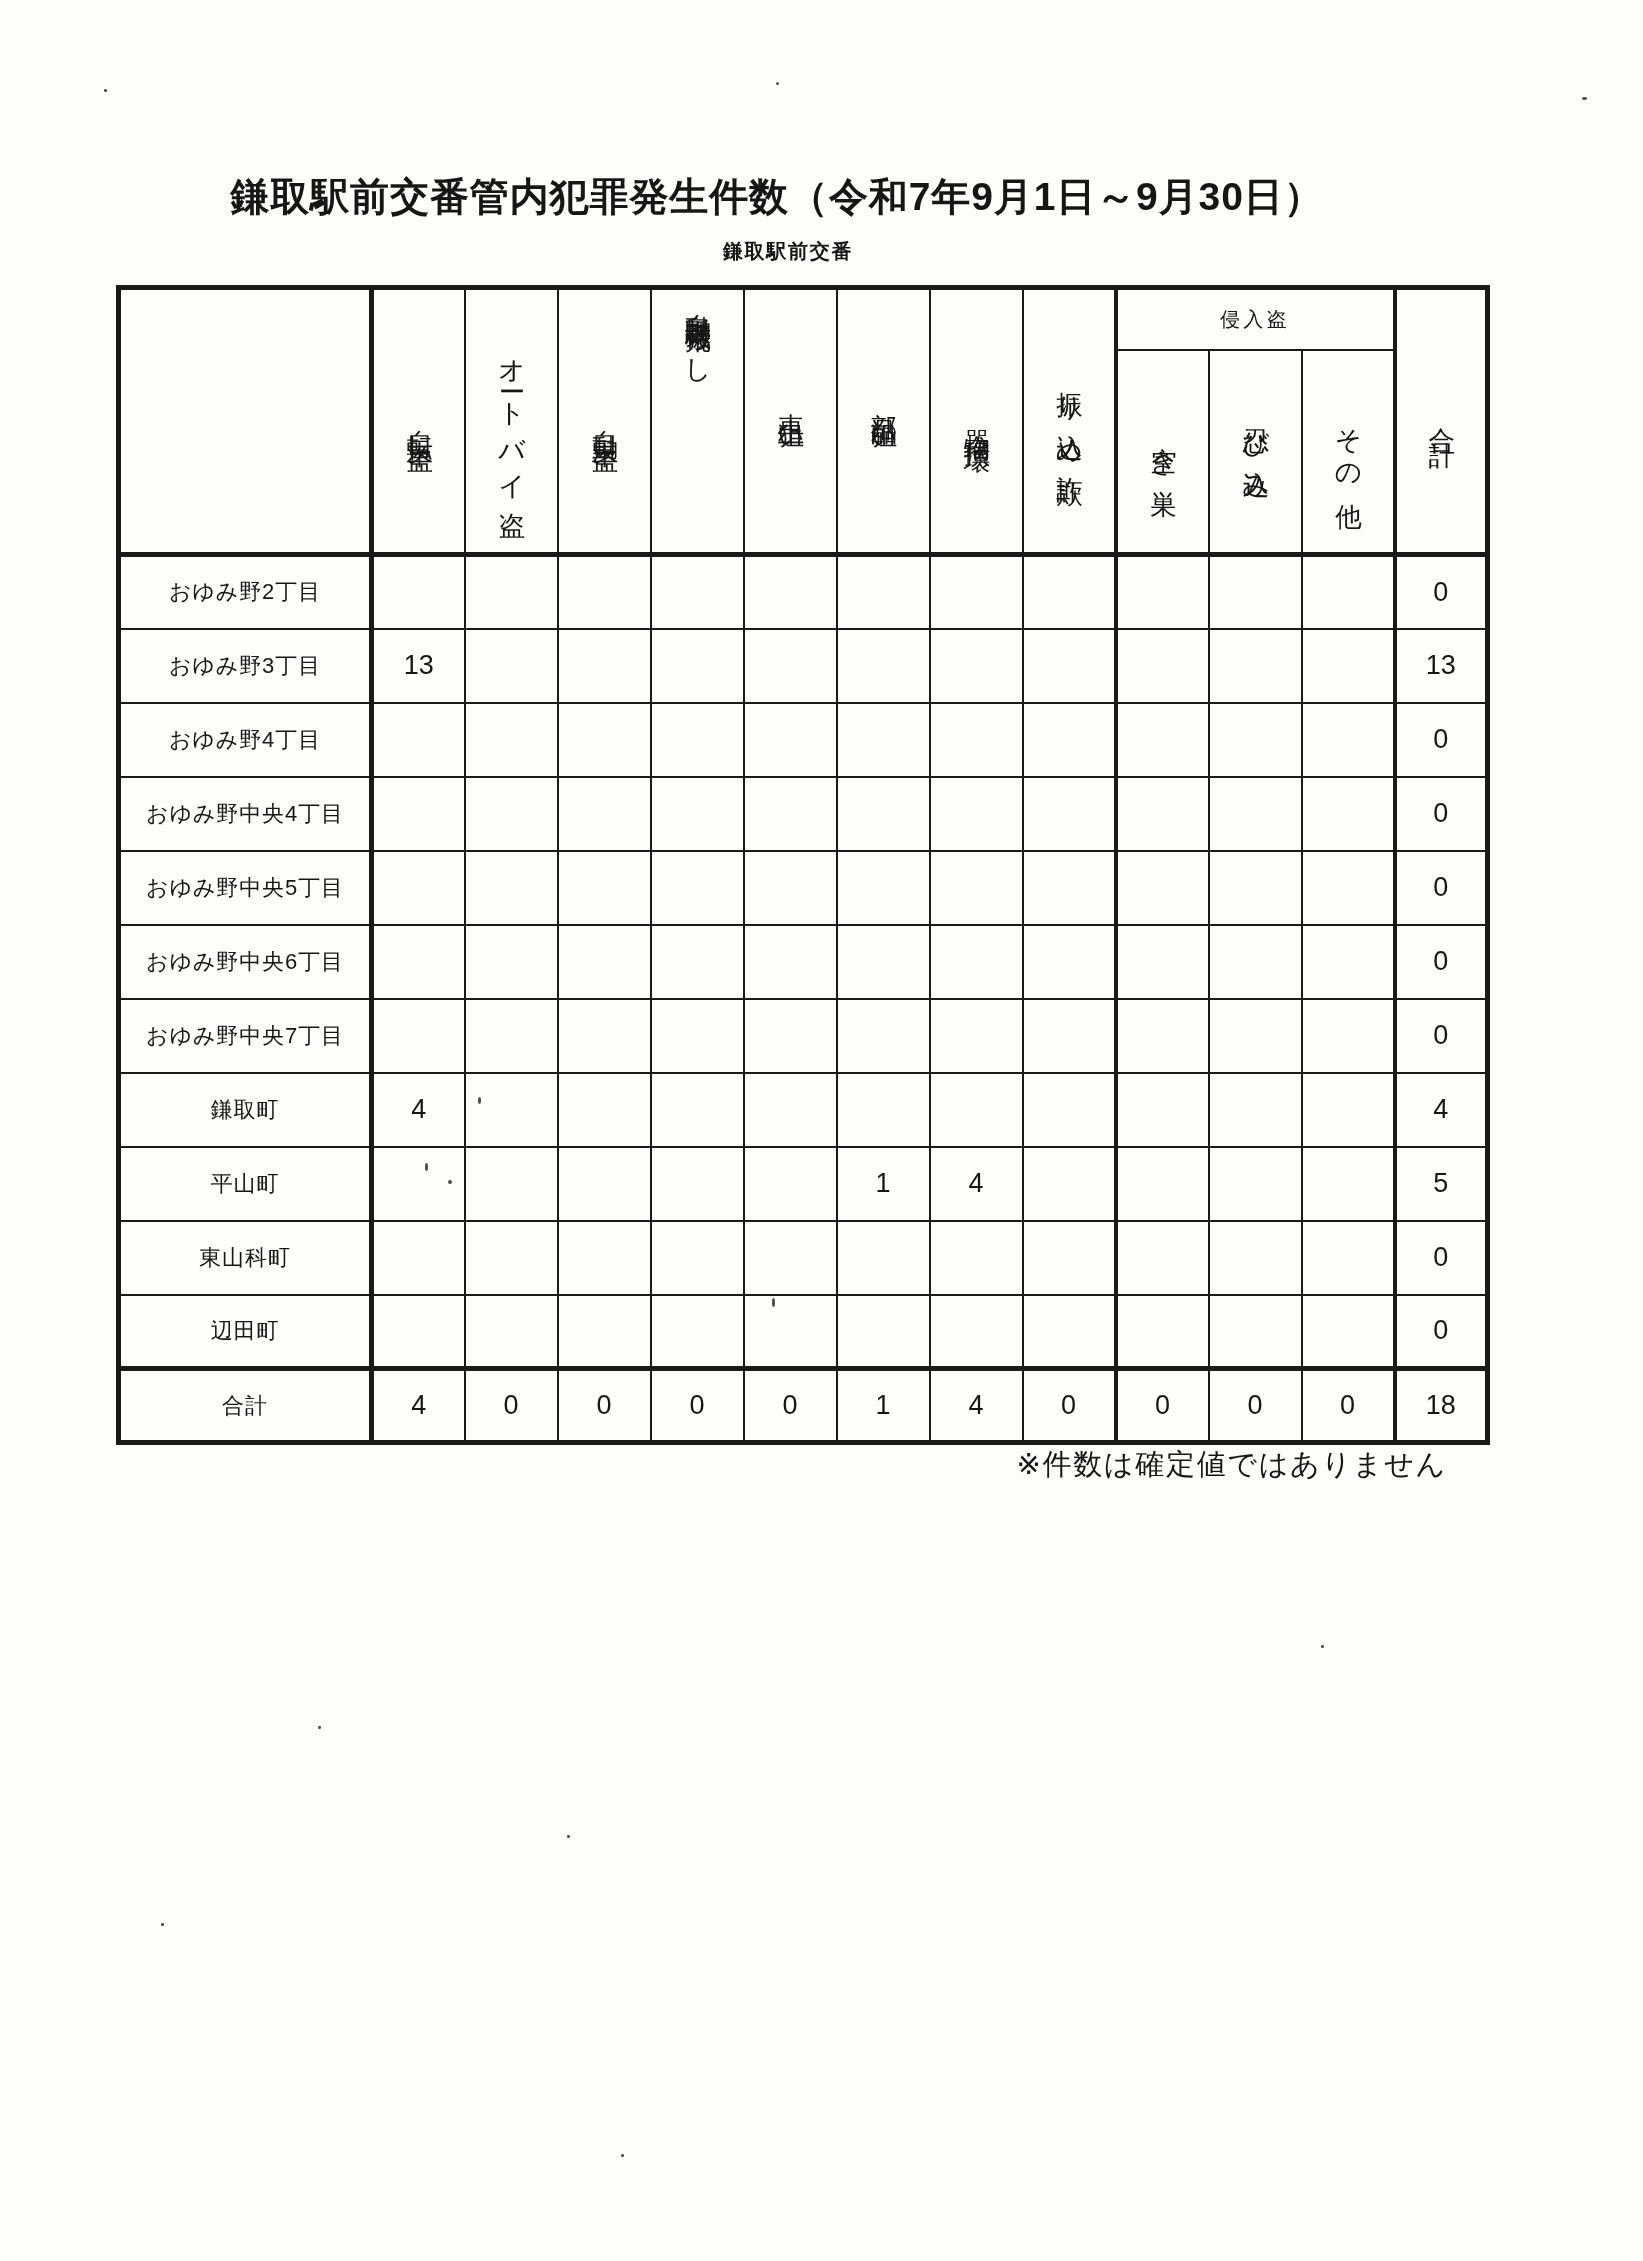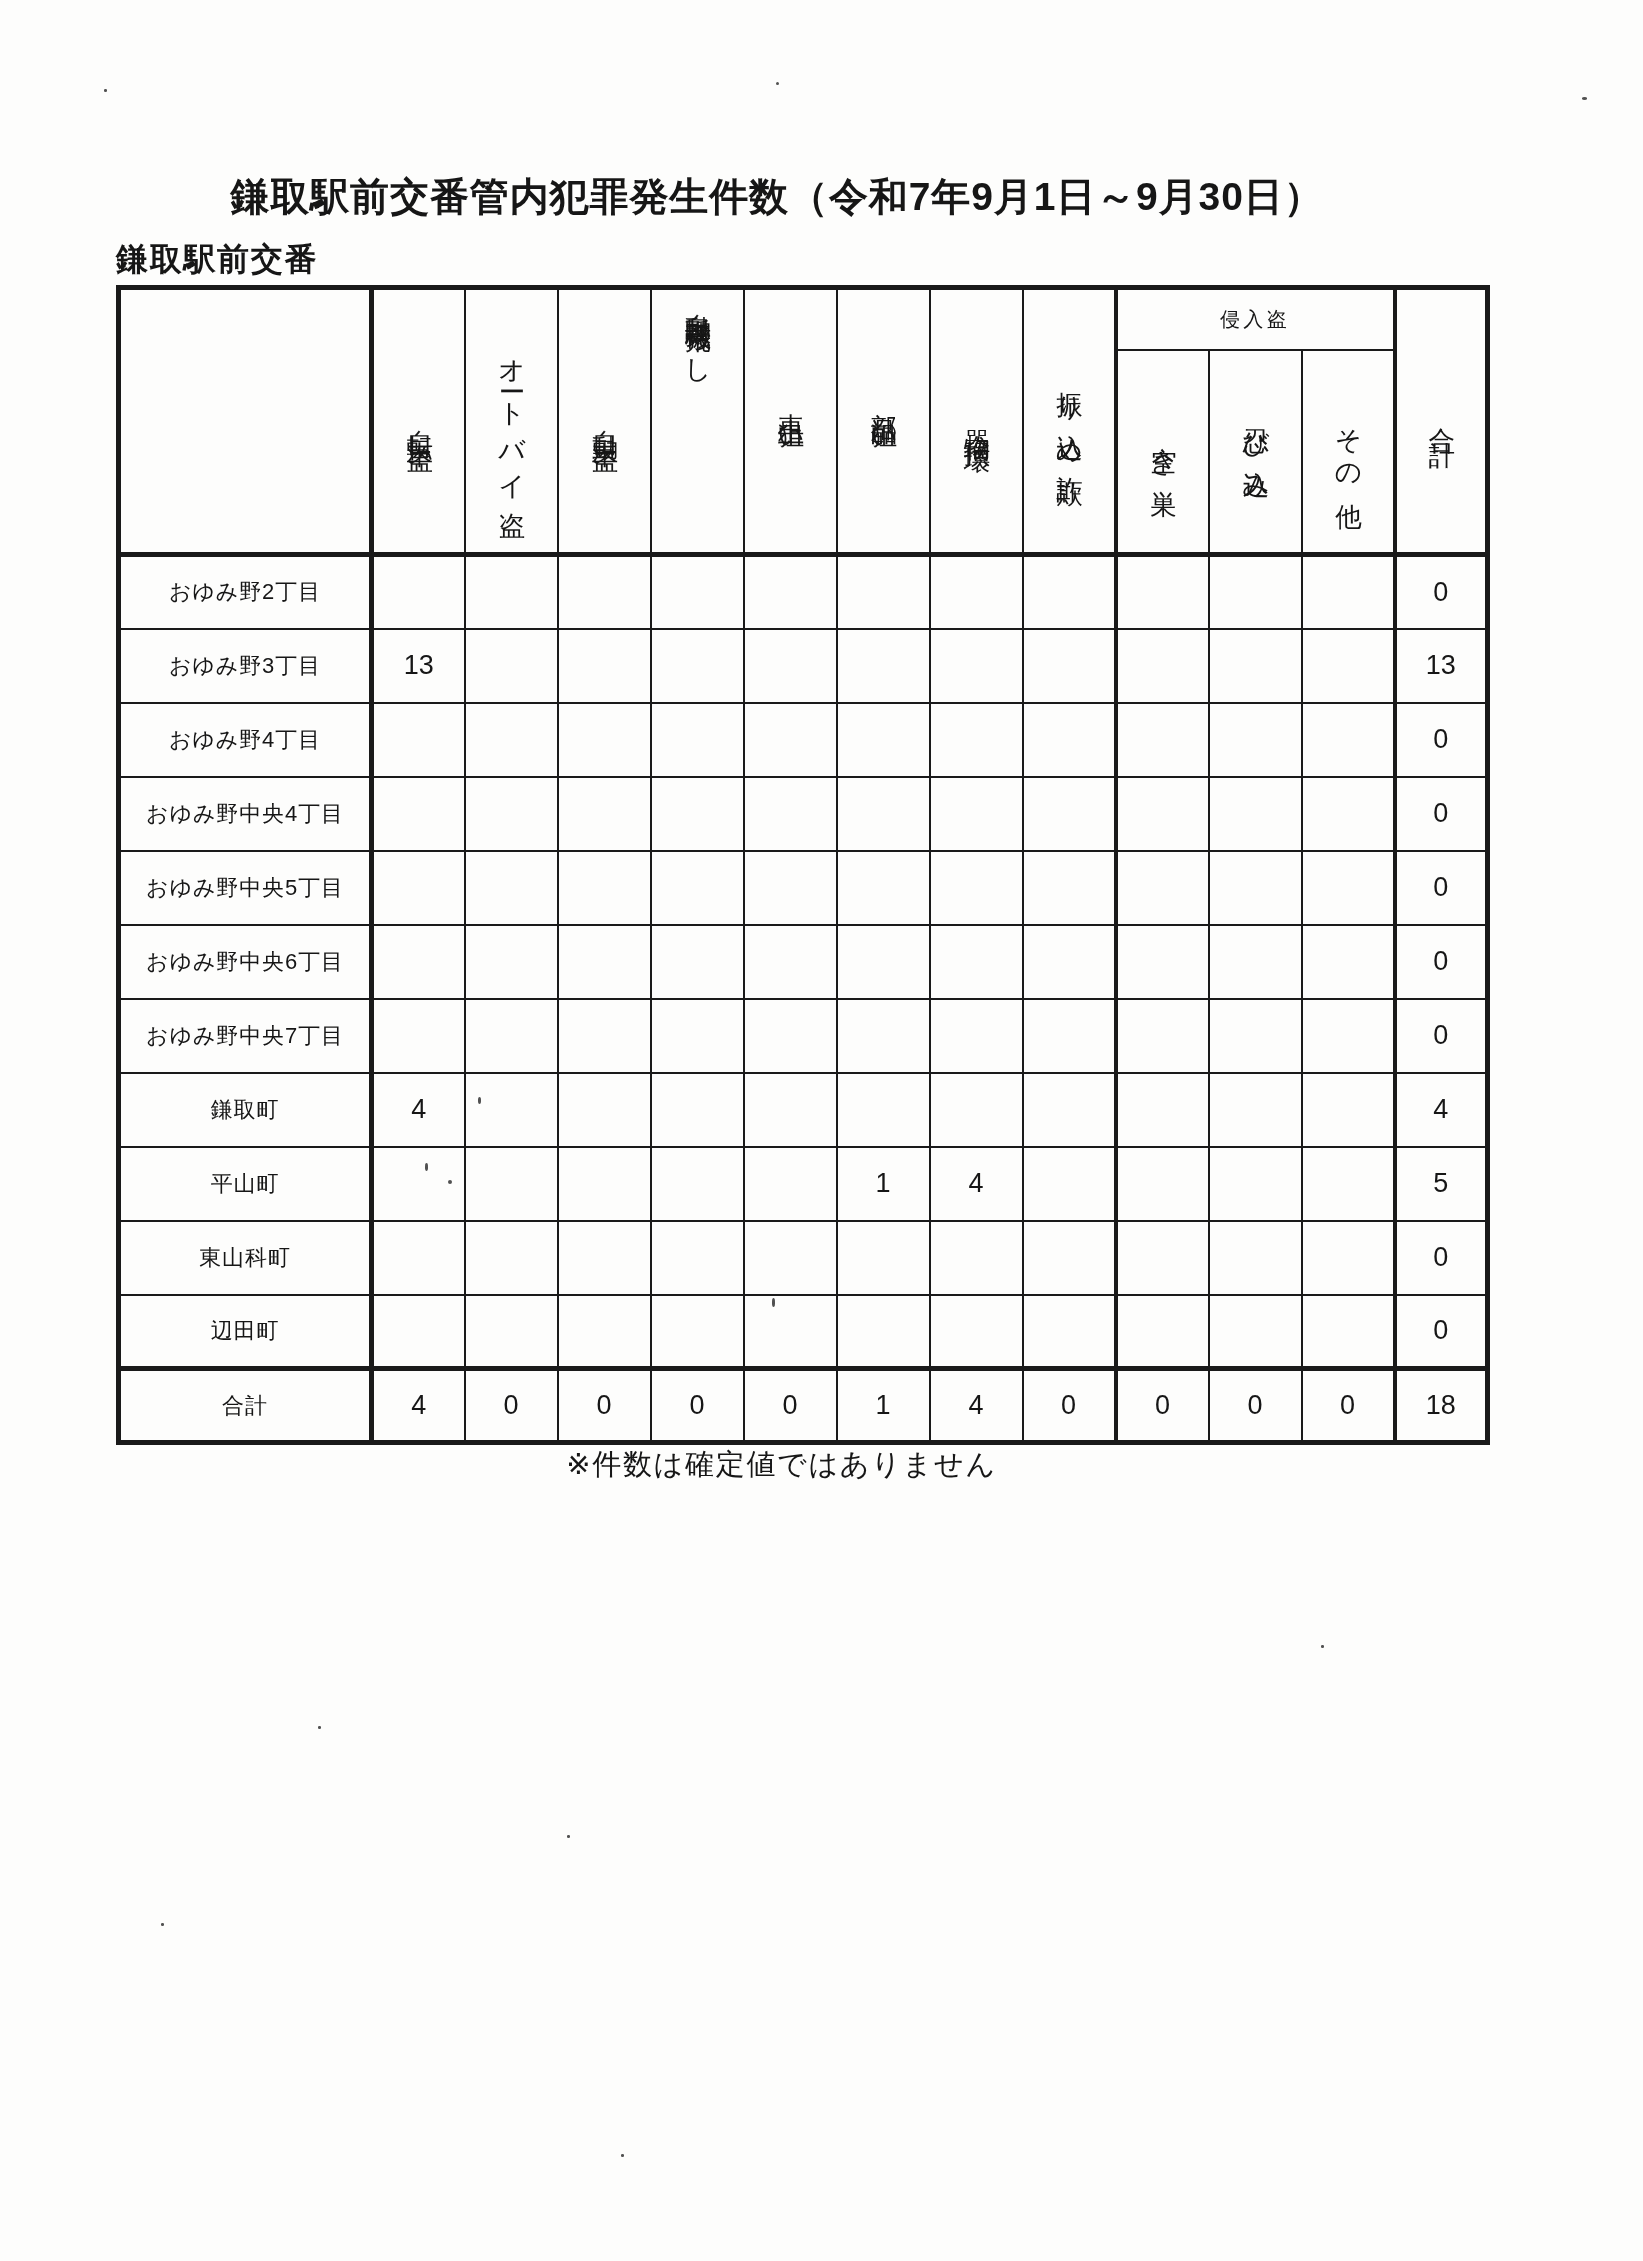--- a/index.html
+++ b/index.html
@@ -11,25 +11,25 @@
   }
   .page{position:absolute;inset:0;margin-top:33px;}
 
   .doc-title{
     position:absolute;top:137px;left:116px;width:1322px;
     text-align:center;font-size:39px;font-weight:700;letter-spacing:0.9px;
     white-space:nowrap;
   }
   .station{
     position:absolute;top:205px;left:116px;width:1344px;
-    text-align:left;font-size:32px;font-weight:700;letter-spacing:1.7px;font-family:Liberation Serif, serif;
+    text-align:center;font-size:20px;font-weight:700;letter-spacing:1.7px;font-family:Liberation Serif, serif;
   }
   .footnote{
     position:absolute;top:1412px;left:116px;width:1331px;
-    text-align:center;font-size:29px;font-weight:400;letter-spacing:1.7px;
+    text-align:right;font-size:29px;font-weight:400;letter-spacing:1.7px;
   }
 
   table.crime{
     position:absolute;left:116px;top:252px;width:1373px;
     border-collapse:collapse;table-layout:fixed;
     border:5.1px solid #1a1a1a;
   }
   col.c-label{width:253px;}
   col.c-data{width:93px;}
 

